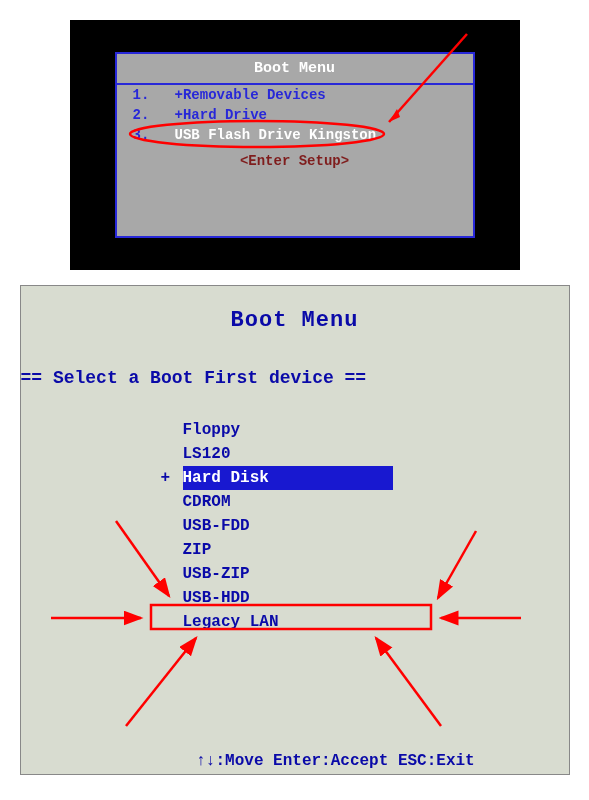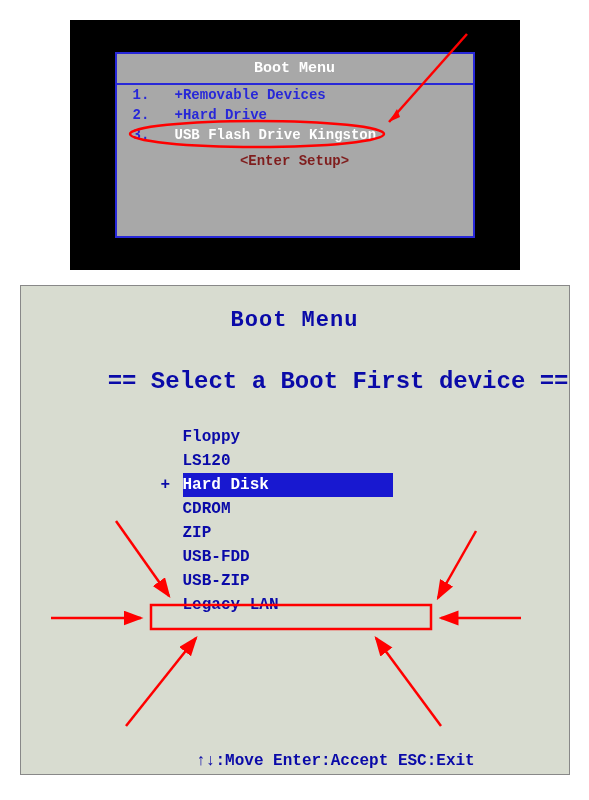--- a/index.html
+++ b/index.html
@@ -73,23 +73,23 @@
     }
     .panel2-title {
       text-align: center;
       color: #0a0aa8;
       font-size: 22px;
       font-weight: bold;
       padding-top: 22px;
       letter-spacing: 1px;
     }
     .panel2-subtitle {
-      text-align: right;
+      text-align: left;
       color: #0a0aa8;
-      font-size: 24px;
+      font-size: 18px;
       font-weight: bold;
       padding-top: 35px;
     }
     .panel2-list {
       padding-top: 30px;
       padding-left: 162px;
     }
     .panel2-item {
       color: #0a0aa8;
       font-size: 16px;
@@ -144,23 +144,24 @@
 </div>
 
 <div class="panel2">
   <div class="panel2-title">Boot Menu</div>
   <div class="panel2-subtitle">== Select a Boot First device ==</div>
   <div class="panel2-list">
     <div class="panel2-item"><span>Floppy</span></div>
     <div class="panel2-item"><span>LS120</span></div>
     <div class="panel2-item selected"><span class="plus">+</span><span>Hard Disk</span></div>
     <div class="panel2-item"><span>CDROM</span></div>
+    <div class="panel2-item"><span>USB-FDD</span></div>
     <div class="panel2-item"><span>ZIP</span></div>
-    <div class="panel2-item"><span>USB-FDD</span></div>
     <div class="panel2-item"><span>USB-ZIP</span></div>
+    <div class="panel2-item"><span>USB-HDD</span></div>
     <div class="panel2-item"><span>Legacy LAN</span></div>
   </div>
   <div class="panel2-footer">↑↓:Move Enter:Accept ESC:Exit</div>
 
   <svg style="position:absolute; top:0; left:0; width:100%; height:100%; pointer-events:none;">
 
     <rect x="130" y="319" width="280" height="24" fill="none" stroke="#ff0000" stroke-width="2.5"></rect>
 
     <defs>
       <marker id="arrowhead" markerWidth="8" markerHeight="8" refX="7" refY="3" orient="auto">

